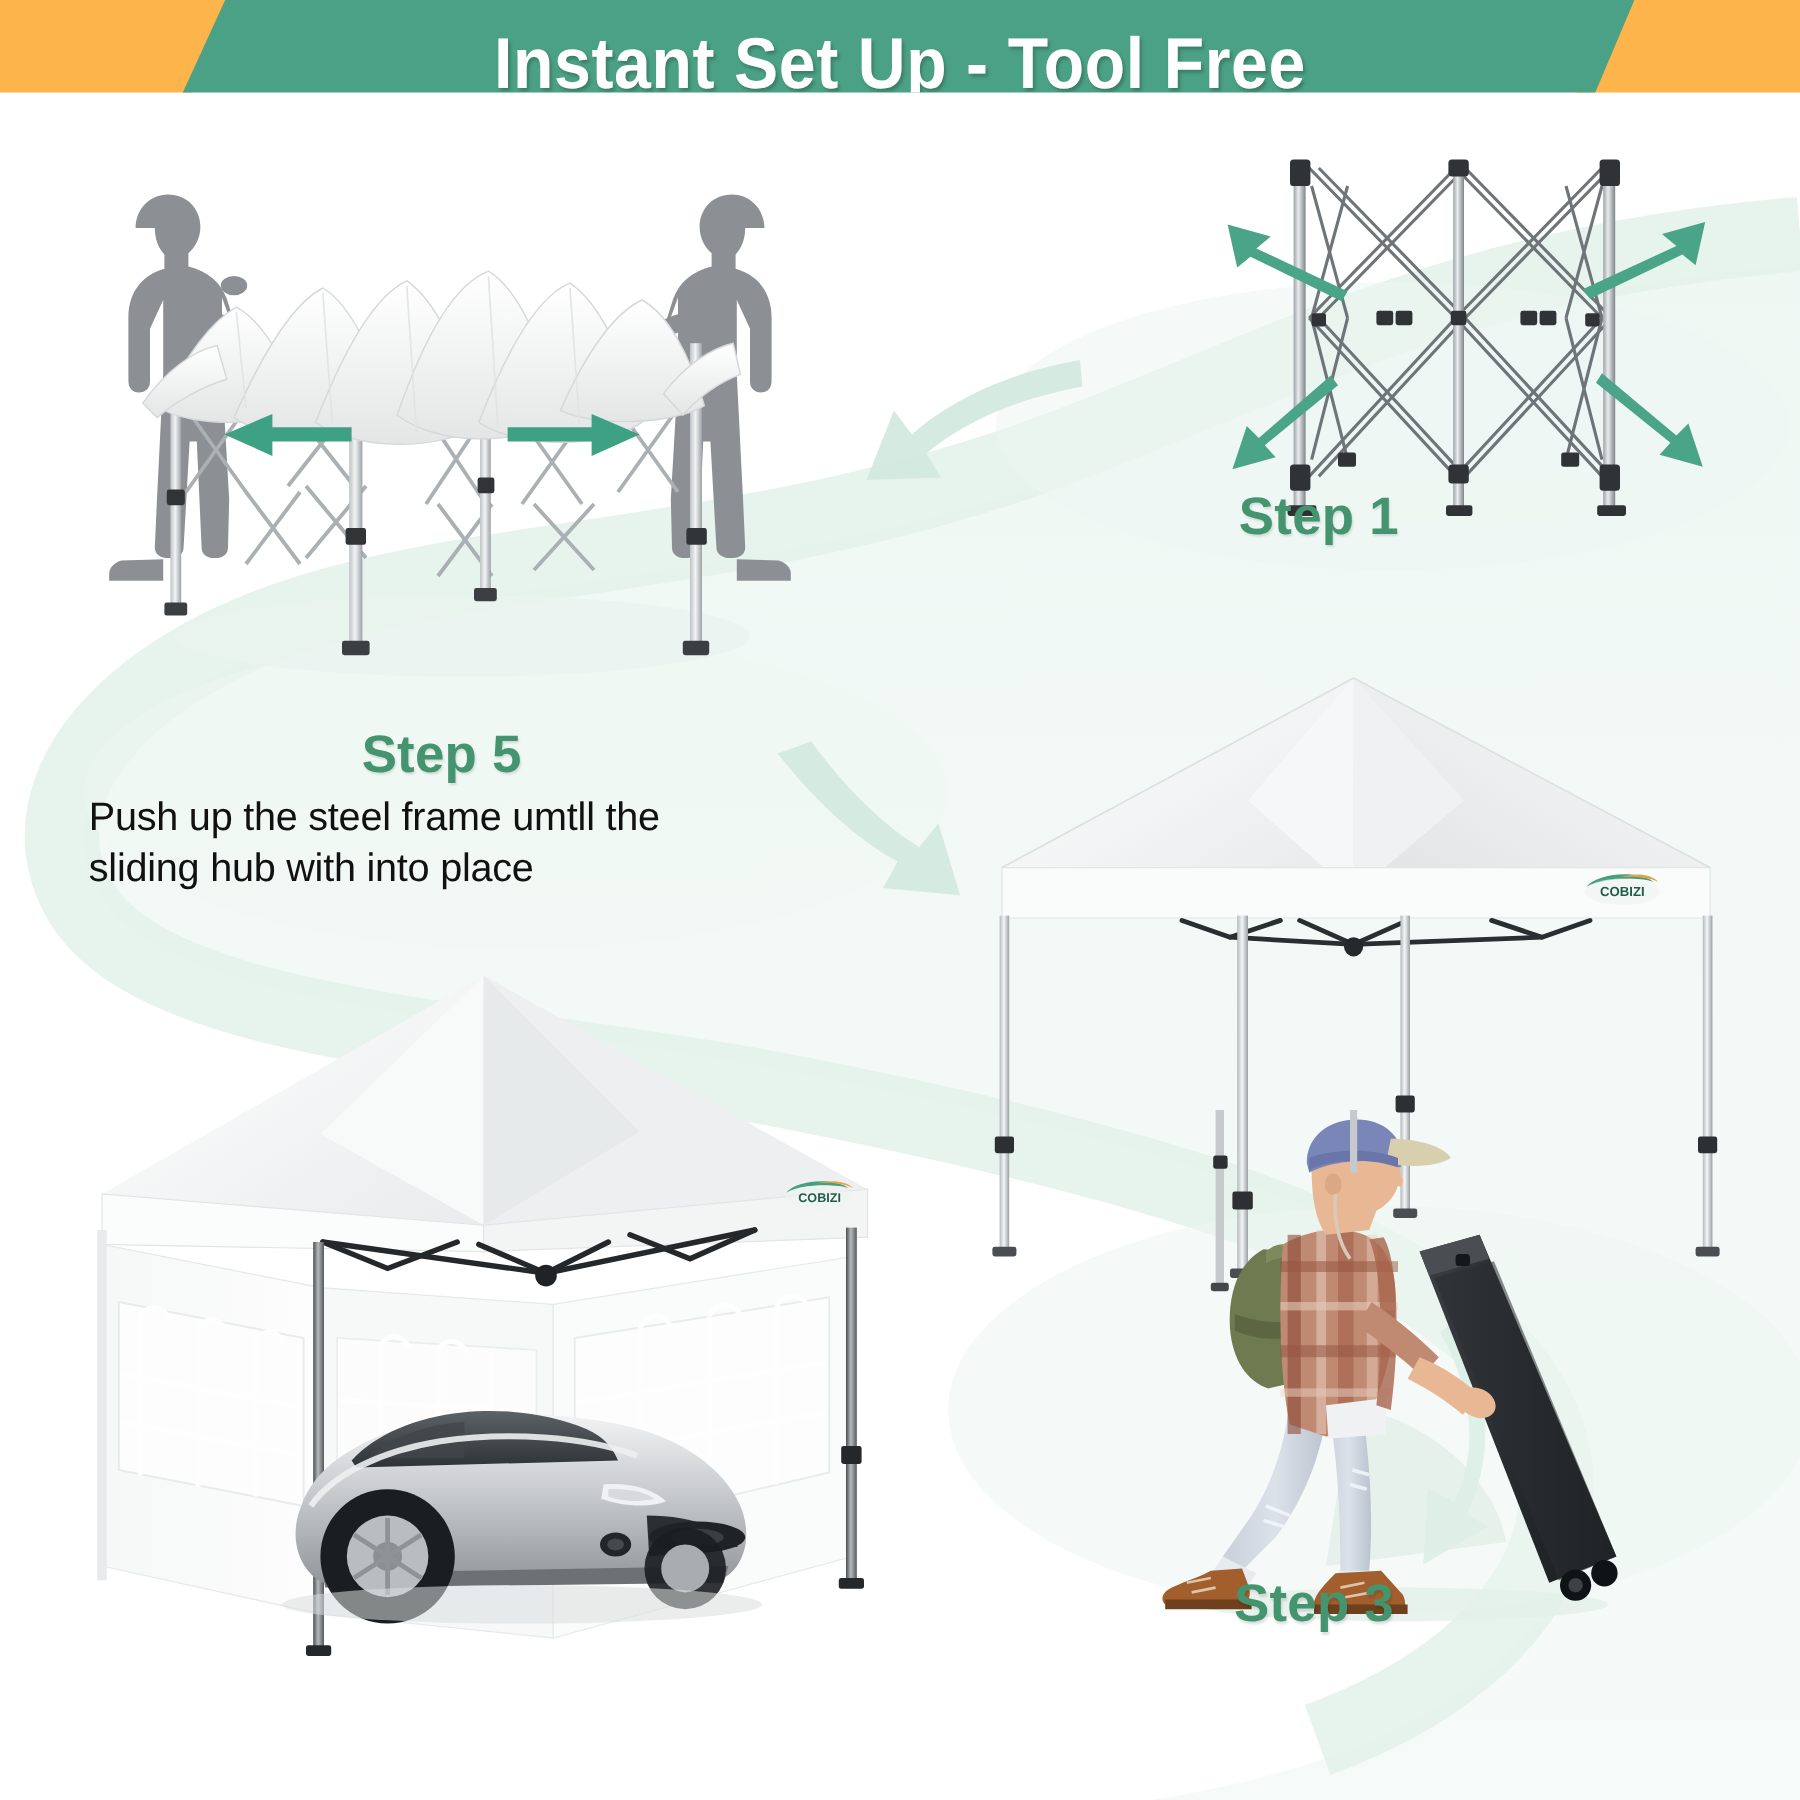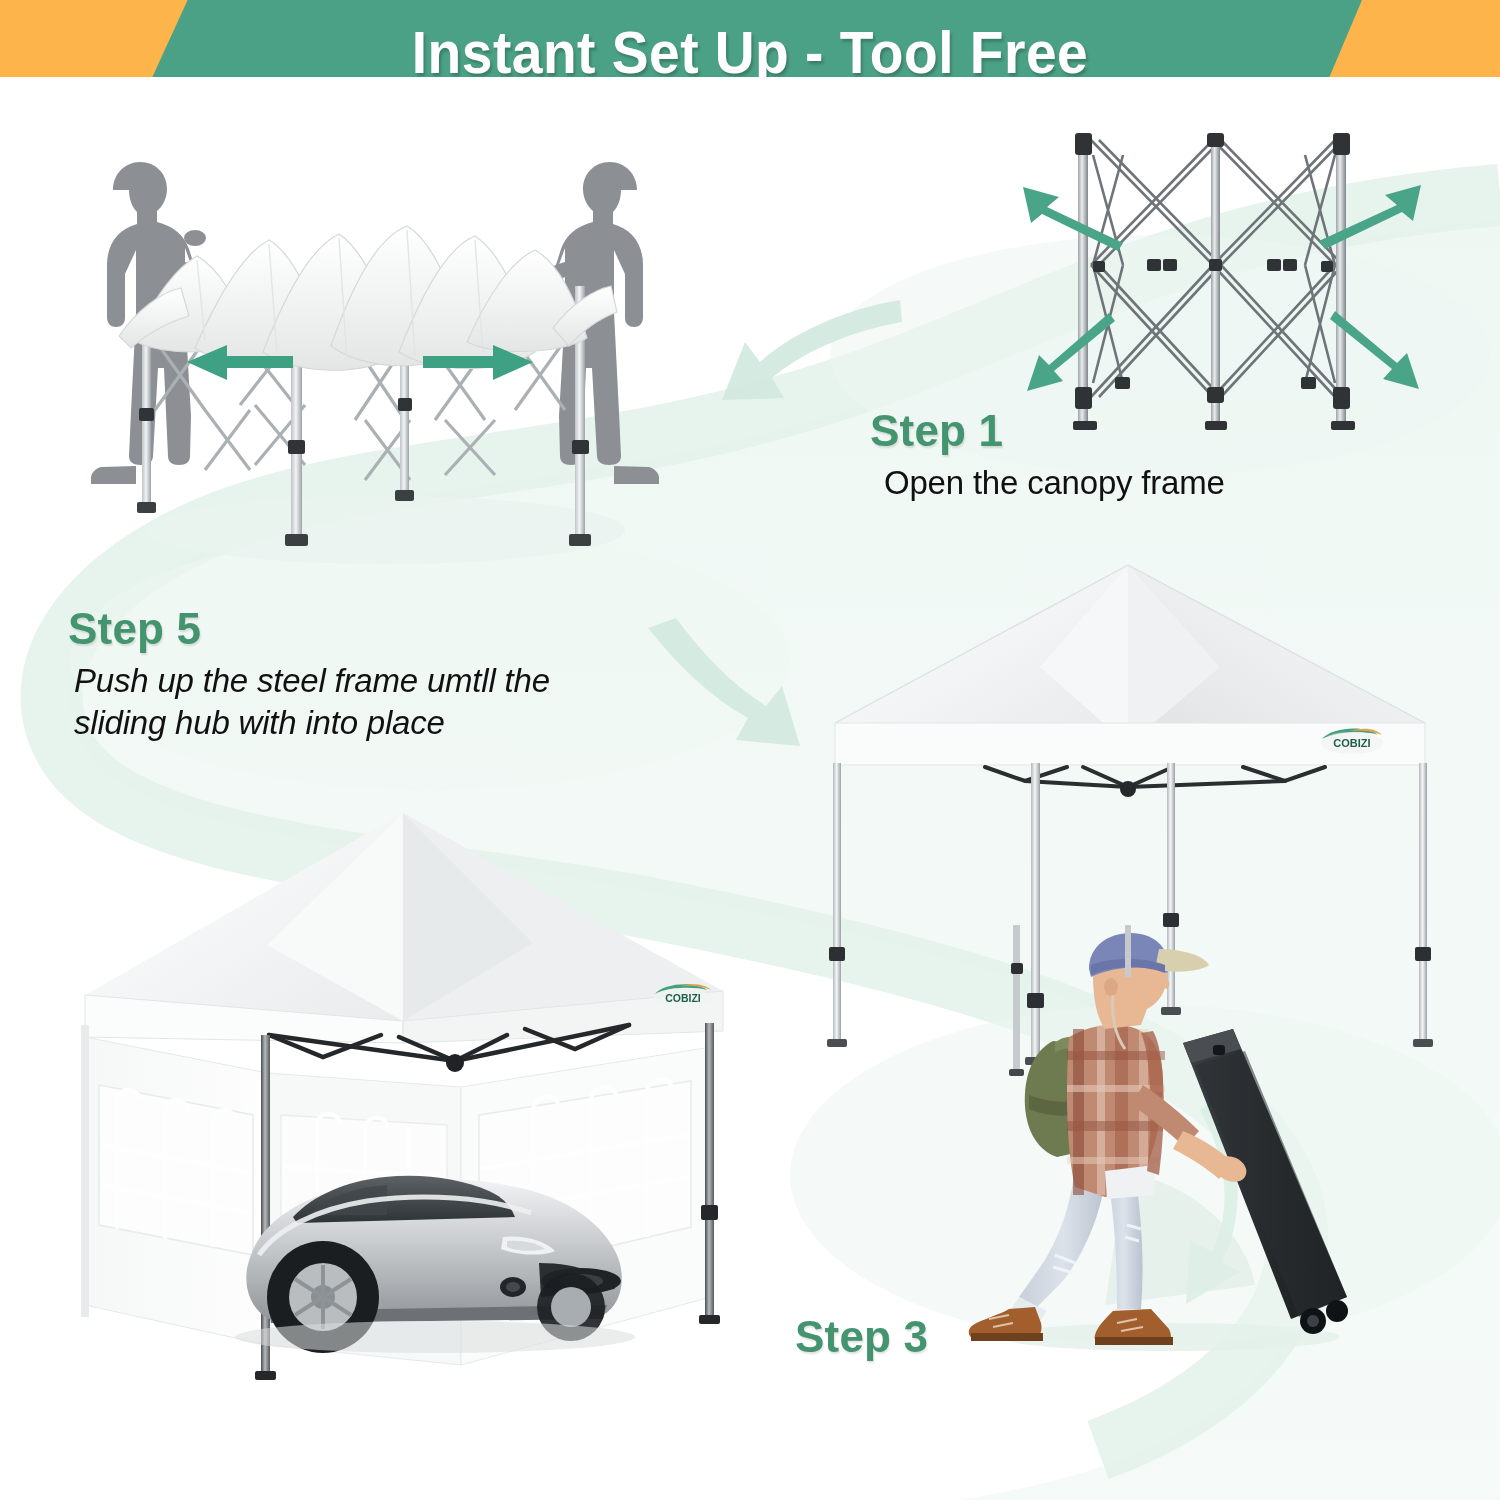--- a/index.html
+++ b/index.html
@@ -35,31 +35,31 @@
   }
 
   
   .bg-path{position:absolute;left:0;top:100px;width:1500px;height:1400px;pointer-events:none;}
 
   
   .step-block{position:absolute;}
   .step-title{
     color:#44956F;font-size:44px;font-weight:bold;line-height:1.05;
     text-shadow:1px 2px 2px rgba(0,0,0,0.12);
-    margin:0 0 8px 0;letter-spacing:0.2px;
+    margin:0 0 8px 0;letter-spacing:0.2px;text-align:center;
   }
   .step-desc{
     color:#111111;font-size:33px;line-height:1.28;margin:0;font-weight:400;
     letter-spacing:-0.2px;
   }
   #step1{left:868px;top:408px;width:460px;}
   #step1 .step-title{margin-left:2px;}
   #step1 .step-desc{margin-left:16px;}
   #step2{left:68px;top:606px;width:600px;}
-  #step2 .step-desc{margin-left:6px;font-style:italic;}
+  #step2 .step-desc{margin-left:6px;}
   #step3{left:795px;top:1314px;width:600px;}
   #step3 .step-desc{margin-left:10px;}
 
   
   .illus{position:absolute;}
   #illus-fold{left:55px;top:140px;width:640px;height:430px;}
   #illus-frame{left:1005px;top:115px;width:450px;height:330px;}
   #illus-canopy-open{left:795px;top:555px;width:670px;height:520px;}
   #illus-carport{left:55px;top:785px;width:700px;height:600px;}
   #illus-carry{left:955px;top:925px;width:430px;height:430px;}
@@ -565,21 +565,20 @@
         <rect x="58" y="0" width="7" height="148" fill="#C6CACD"></rect>
         <rect x="56" y="38" width="12" height="11" rx="2" fill="#2C3033"></rect>
         <rect x="54" y="144" width="15" height="7" rx="2" fill="#44484B"></rect>
         <rect x="170" y="0" width="6" height="52" fill="#C6CACD"></rect>
       </g>
     </svg>
   </div>
 
   <div class="step-block" id="step1">
     <p class="step-title">Step 1</p>
-    <p class="step-desc">Open the canopy frame</p>
   </div>
 
   <div class="step-block" id="step2">
     <p class="step-title">Step 5</p>
     <p class="step-desc">Push up the steel frame umtll the</p>
     <p class="step-desc">sliding hub with into place</p>
   </div>
 
   <div class="step-block" id="step3">
     <p class="step-title">Step 3</p>

